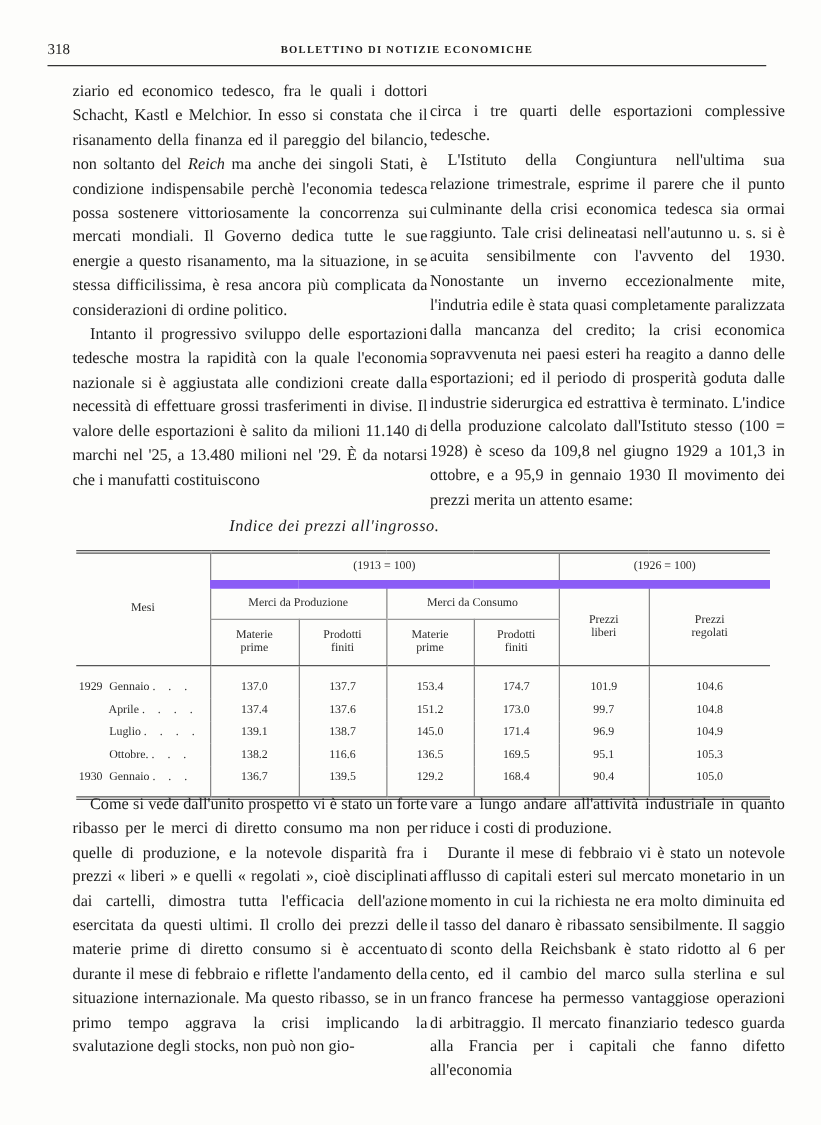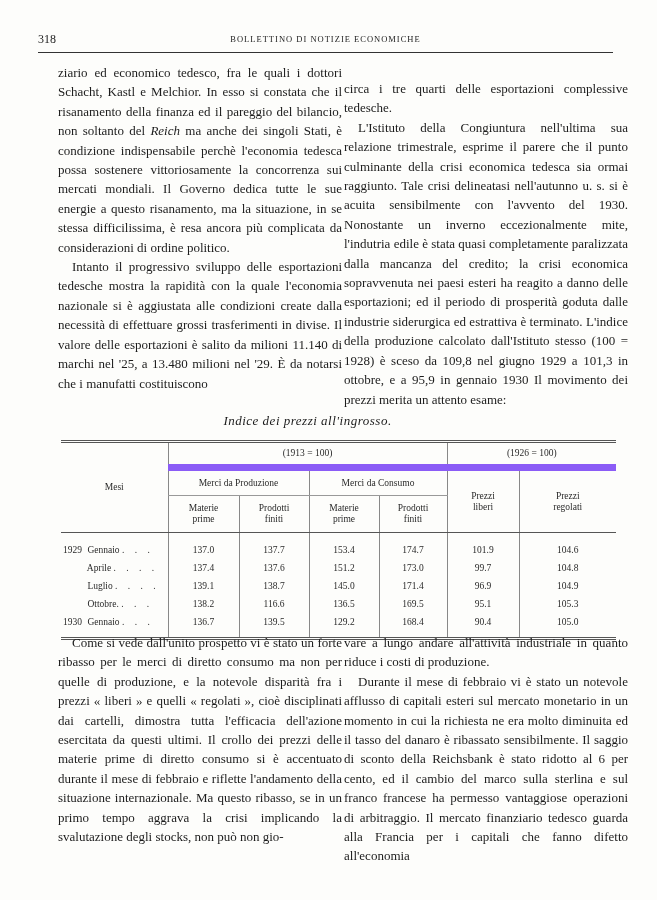--- a/index.html
+++ b/index.html
@@ -9,38 +9,38 @@
     position: relative; overflow: hidden;
   }
   .page { position: absolute; left: 0; top: 0; width: 657px; height: 900px; }
   .running-head {
     position: absolute; left: 38px; top: 30px; width: 575px; height: 22px;
     border-bottom: 1.5px solid #333;
   }
   .page-number { position: absolute; left: 0; top: 2px; font-size: 12px; font-family: "Liberation Serif", serif; }
   .journal-title {
     position: absolute; left: 0; right: 0; top: 4px; text-align: center;
-    font-size: 8.5px; letter-spacing: 1px; font-family: "Liberation Serif", serif;
+    font-size: 8.5px; letter-spacing: 1px; font-family: "Liberation Serif", serif; font-weight: bold;
   }
   .col {
     position: absolute; width: 284px;
     font-family: "Liberation Serif", serif; font-size: 13px; line-height: 19.4px;
     text-align: justify;
   }
   .col p { margin: 0; text-indent: 0; }
   .col p.indent { text-indent: 14px; }
   .col-left-top { left: 58px; top: 63px; }
   .col-right-top { left: 344px; top: 63px; margin-top: 16px; }
   .col-left-bottom { left: 58px; top: 633px; }
   .col-right-bottom { left: 344px; top: 633px; }
   em { font-style: italic; }
 
   .table-caption {
     position: absolute; left: 0; width: 535px; top: 413px; text-align: center;
-    font-family: "Liberation Serif", serif; font-style: italic; font-size: 13px; letter-spacing: 0.5px; padding-left: 40px;
+    font-family: "Liberation Serif", serif; font-style: italic; font-size: 13px; letter-spacing: 0.5px;
   }
   .price-table {
     position: absolute; left: 61px; top: 440px; width: 555px;
     border-collapse: collapse; font-family: "Liberation Serif", serif; font-size: 9.5px;
     color: #2a2a2a;
   }
   .price-table thead tr:first-child th { border-top: 3px double #555; }
   .price-table th {
     font-weight: normal; text-align: center; padding: 2px 2px; line-height: 11px;
     border-left: 1px solid #888;

